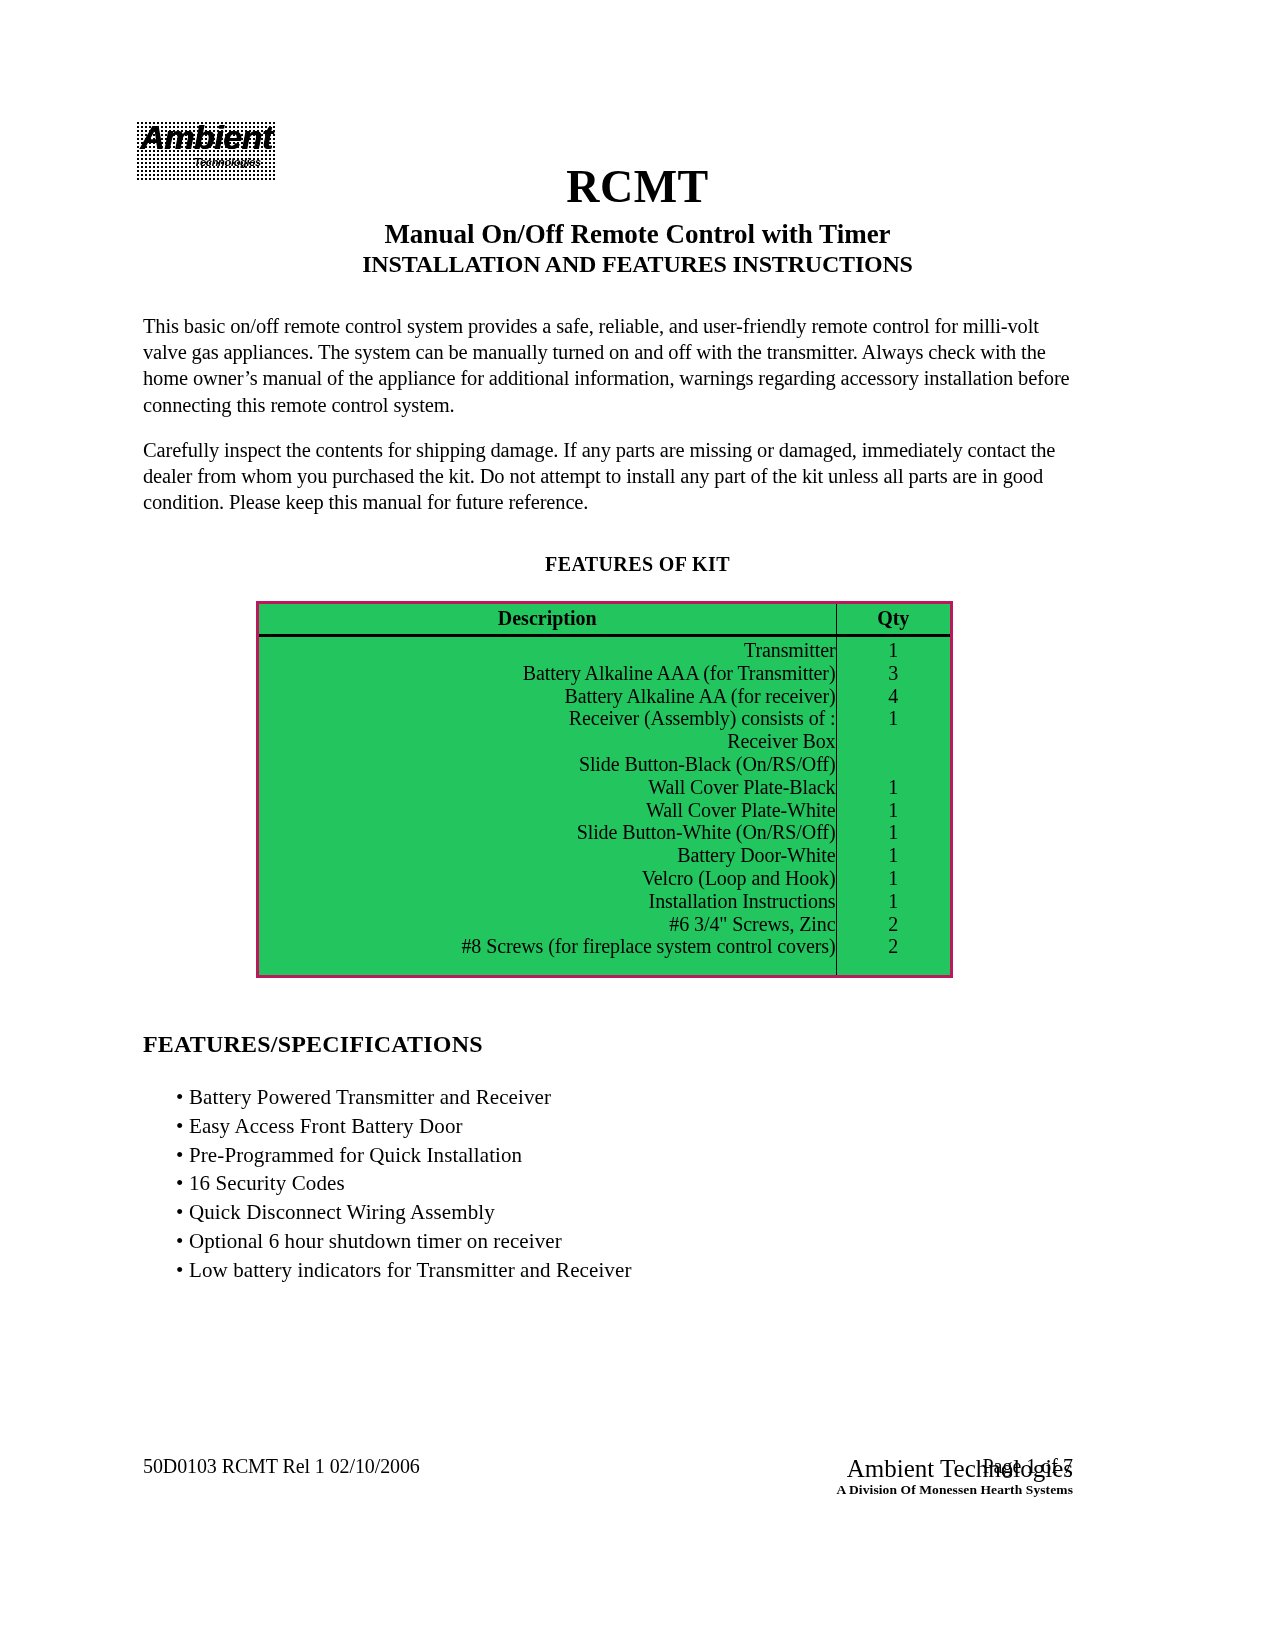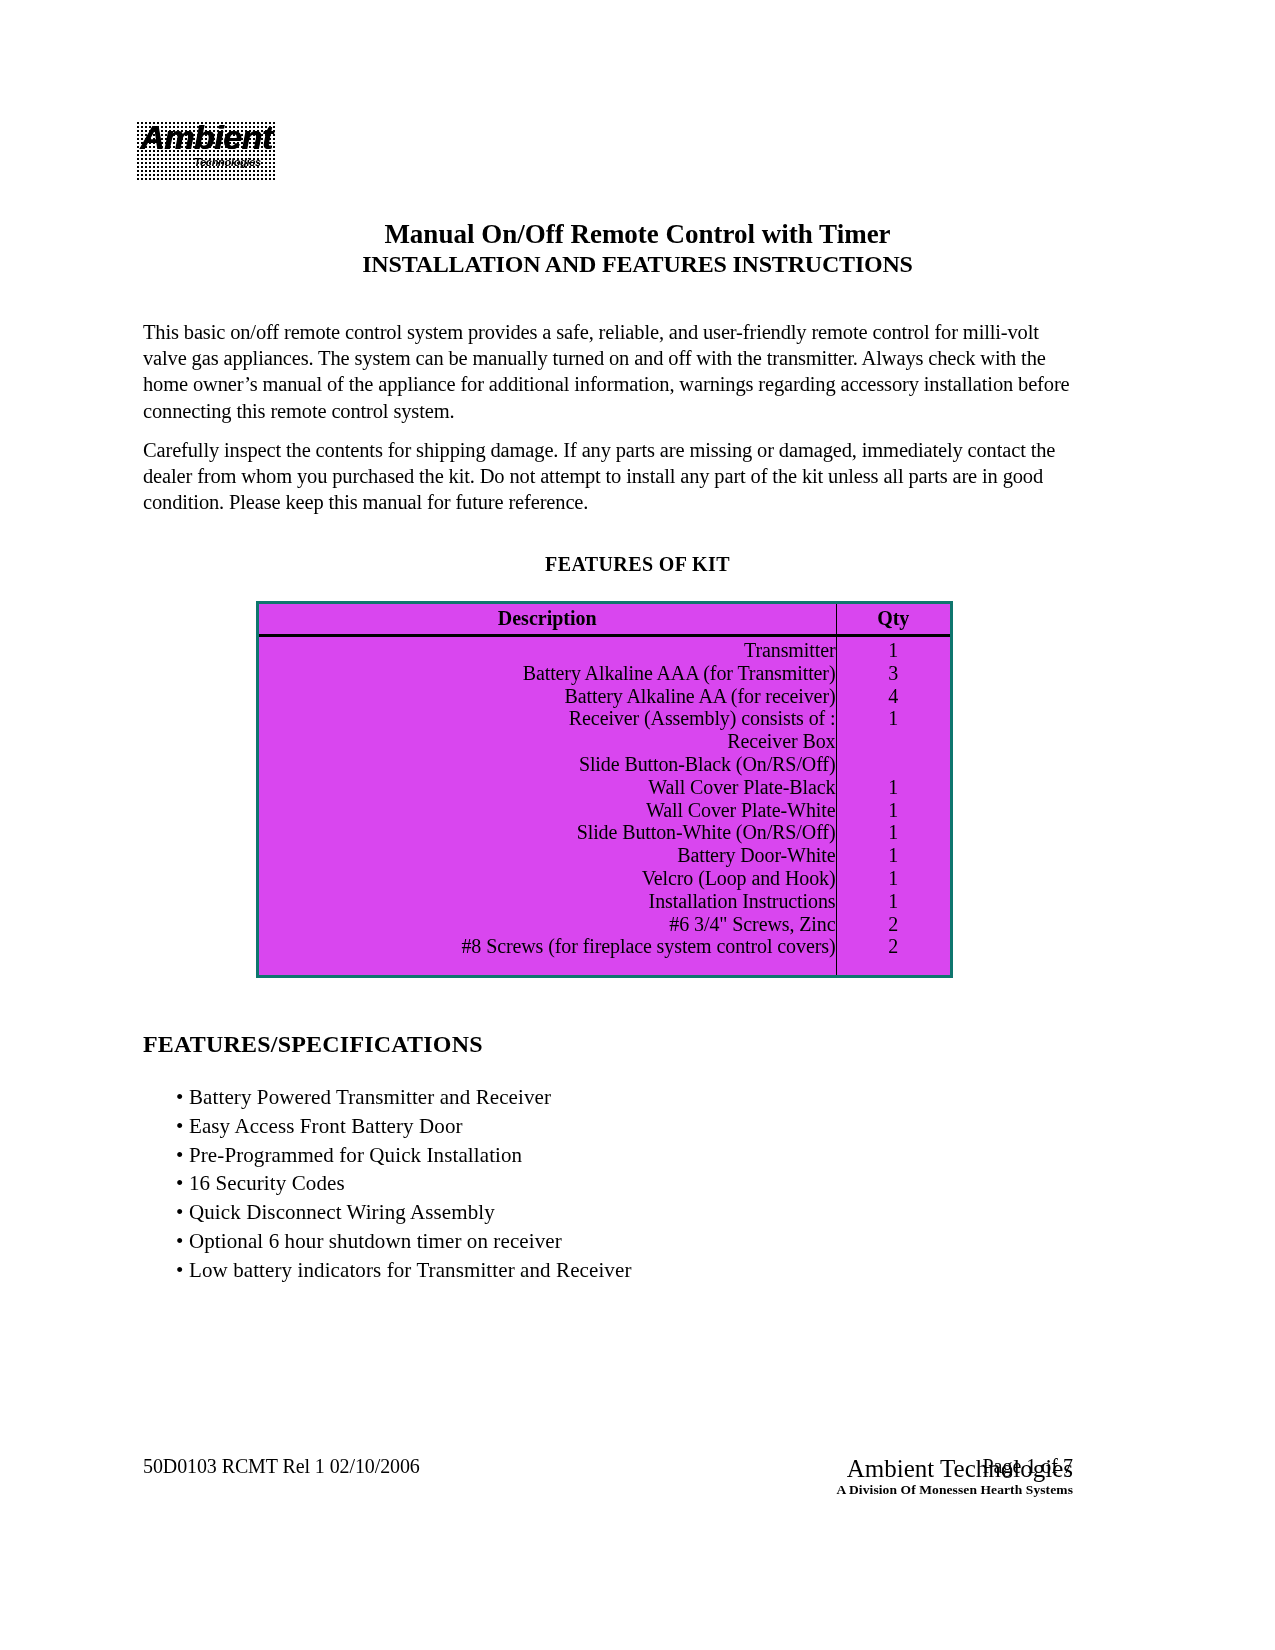--- a/index.html
+++ b/index.html
@@ -93,44 +93,44 @@
   
   .para {
     position: absolute;
     left: 143px;
     width: 930px;
     font-size: 20.5px;
     line-height: 26.4px;
     text-align: left;
     letter-spacing: -0.15px;
   }
-  .para-1 { top: 298px; }
+  .para-1 { top: 292px; }
   .para-2 { top: 416px; }
 
   
   .contents-heading {
     position: absolute;
     left: 0;
     top: 553px;
     width: 1275px;
     text-align: center;
     font-size: 20px;
     font-weight: bold;
     letter-spacing: 0.4px;
   }
 
   
   .kit-table {
     position: absolute;
     left: 256px;
     top: 601px;
     width: 697px;
-    border: 3px solid #0f766e;
+    border: 3px solid #be185d;
     box-sizing: border-box;
-    background: #d946ef;
+    background: #22c55e;
   }
   .kit-table table {
     border-collapse: collapse;
     width: 100%;
     table-layout: fixed;
   }
   .kit-table col.c-desc { width: 577px; }
   .kit-table col.c-qty  { width: 114px; }
 
   .kit-table th {
@@ -231,20 +231,21 @@
 </head>
 <body>
 
 <div class="page">
 
   <div class="logo-block">
     <div class="logo-word">Ambient</div>
     <div class="logo-sub">Technologies</div>
   </div>
 
+  <div class="title-main">RCMT</div>
   <div class="title-sub1">Manual On/Off Remote Control with Timer</div>
   <div class="title-sub2">INSTALLATION AND FEATURES INSTRUCTIONS</div>
 
   <p class="para para-1">This basic on/off remote control system provides a safe, reliable, and user-friendly remote control for milli-volt valve gas appliances. The system can be manually turned on and off with the transmitter. Always check with the home owner’s manual of the appliance for additional information, warnings regarding accessory installation before connecting this remote control system.</p>
   <p class="para para-2">Carefully inspect the contents for shipping damage. If any parts are missing or damaged, immediately contact the dealer from whom you purchased the kit. Do not attempt to install any part of the kit unless all parts are in good condition. Please keep this manual for future reference.</p>
 
   <div class="contents-heading">FEATURES OF KIT</div>
 
   <div class="kit-table">
     <table>

